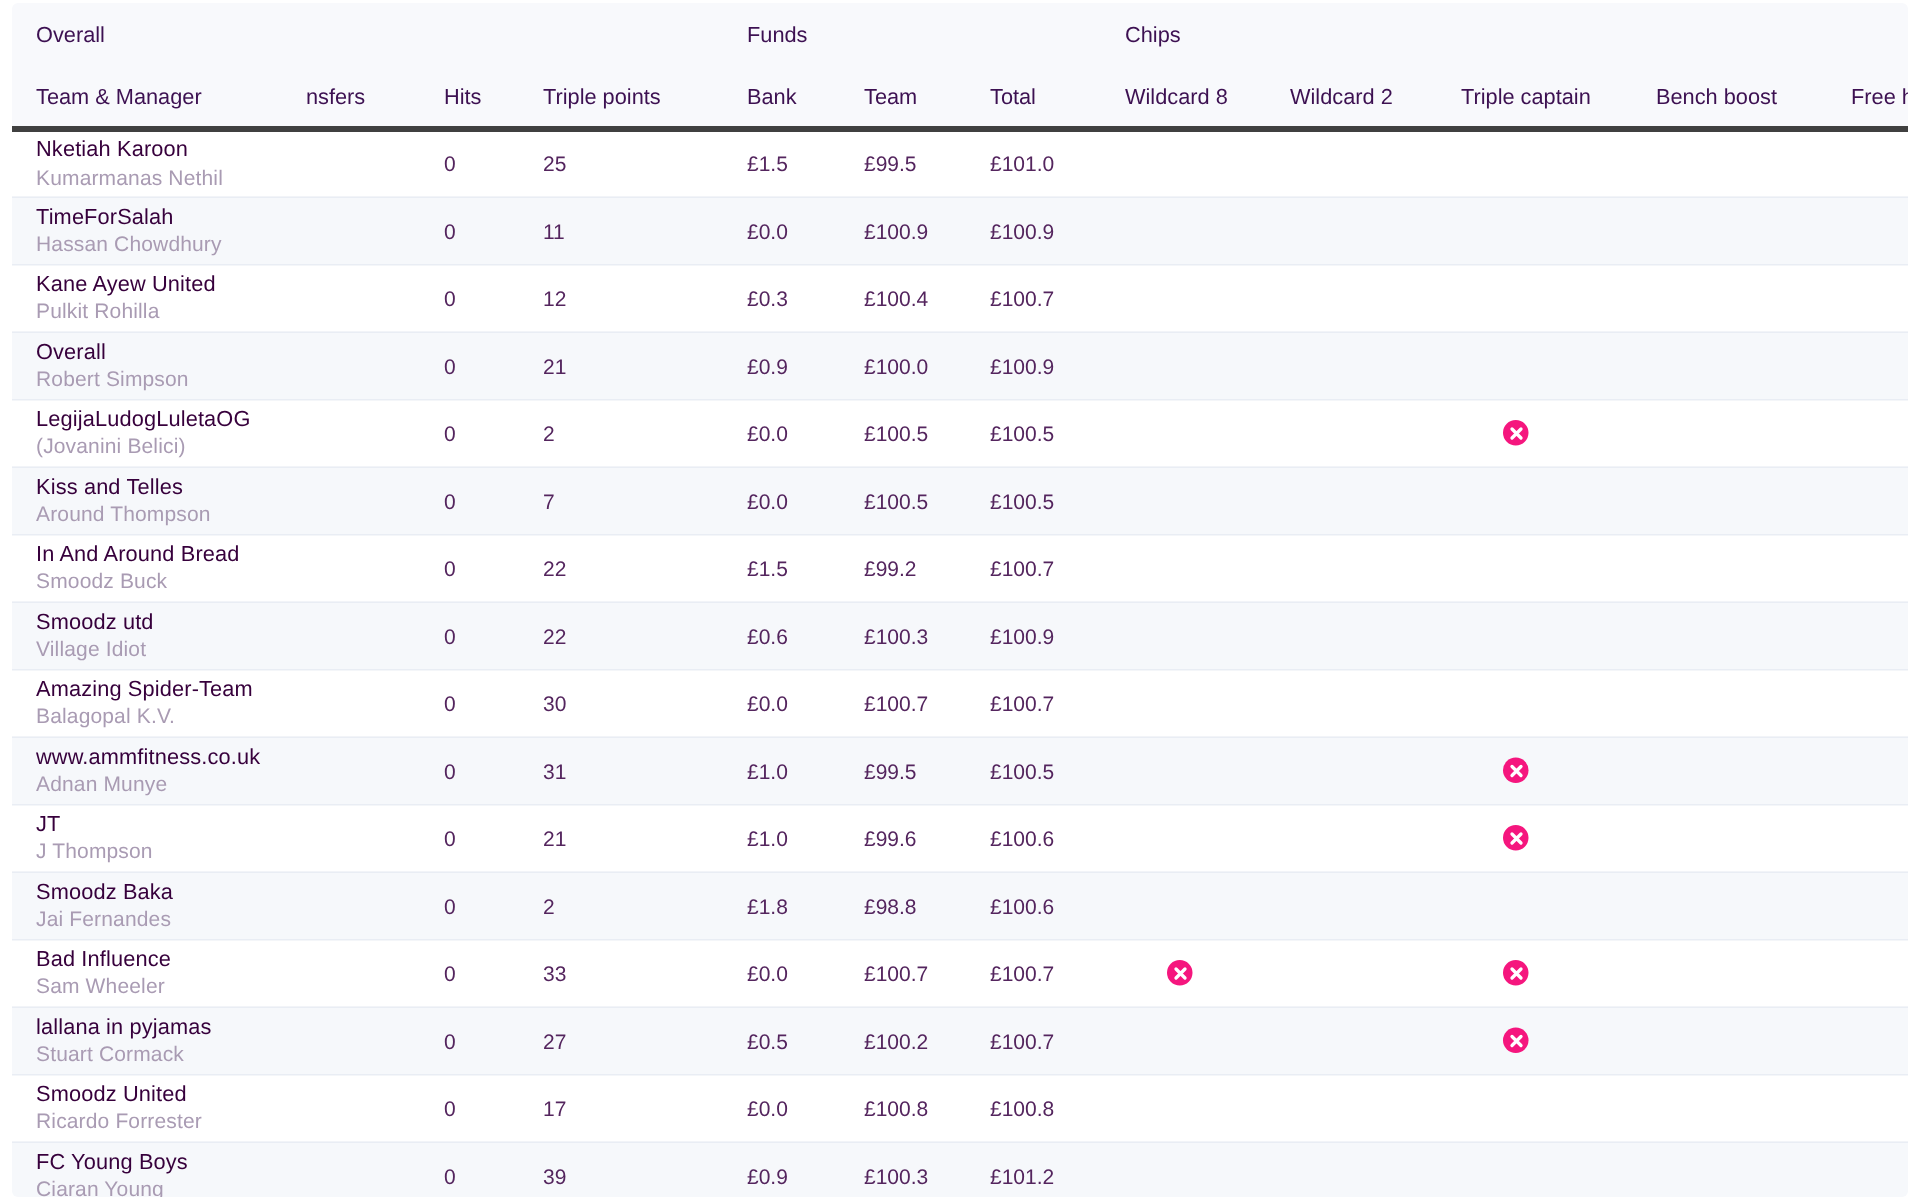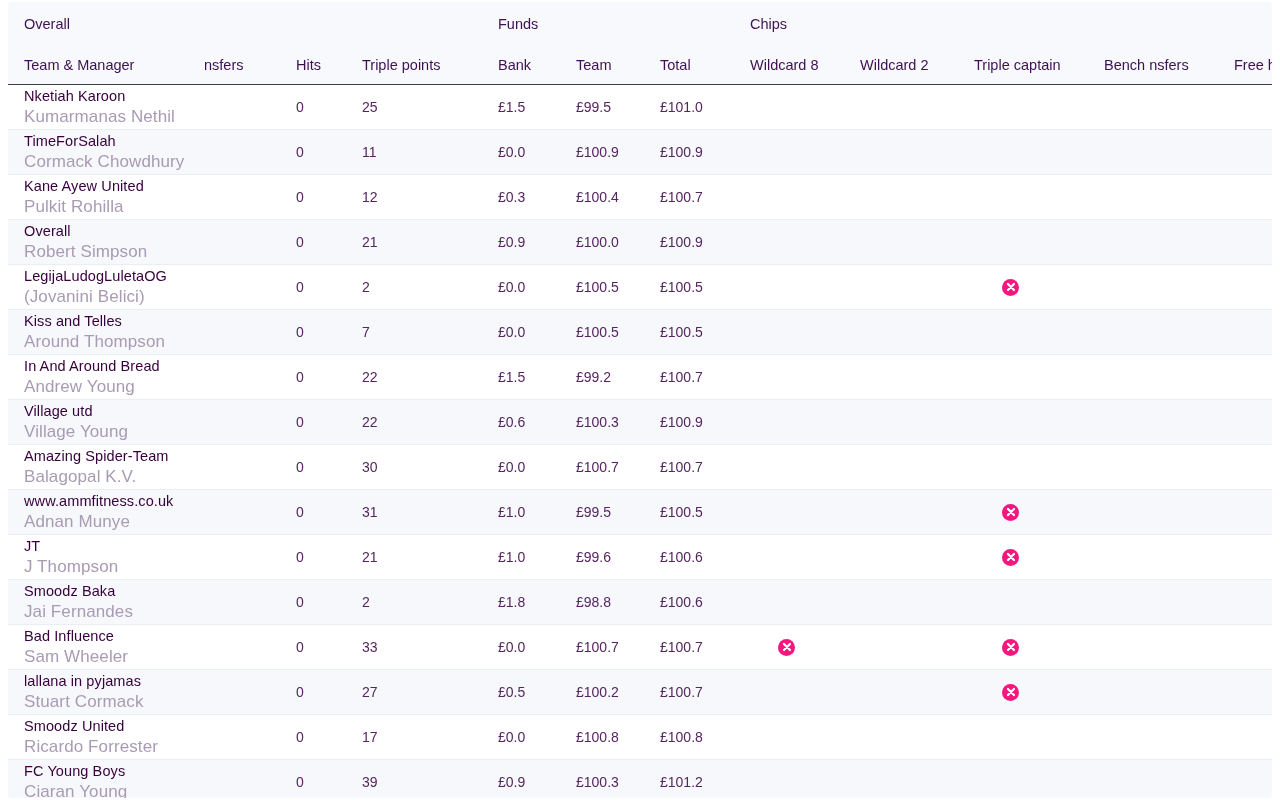--- a/index.html
+++ b/index.html
@@ -72,21 +72,21 @@
   
   thead tr.col-row th {
     background: #f8f9fc;
     height: 36px;
     text-align: left;
     font-weight: 400;
     color: #3d1152;
     font-size: 14.5px;
     vertical-align: middle;
     border: none;
-    border-bottom: 1px solid #404040;
+    border-bottom: 4px solid #404040;
     white-space: nowrap;
   }
   thead tr.col-row th.first { padding-left: 16px; }
   thead tr.col-row th.pad   { padding-left: 6px; }
 
   
   tbody tr { height: 45px; }
   tbody tr.odd  { background: #ffffff; }
   tbody tr.even { background: #f6f8fb; }
 
@@ -106,21 +106,21 @@
   .team-name {
     display: block;
     color: #37003c;
     font-size: 14.5px;
     letter-spacing: 0.1px;
     margin-bottom: 2px;
   }
   .manager-name {
     display: block;
     color: #a99bb3;
-    font-size: 17px;
+    font-size: 14px;
     letter-spacing: 0.1px;
   }
 
   td.num {
     padding-left: 6px;
     color: #54255e;
     font-size: 14px;
   }
 
   td.chip {
@@ -174,21 +174,21 @@
           <th class="first">Team &amp; Manager</th>
           <th class="pad">nsfers</th>
           <th class="pad">Hits</th>
           <th class="pad">Triple points</th>
           <th class="pad">Bank</th>
           <th class="pad">Team</th>
           <th class="pad">Total</th>
           <th class="pad">Wildcard 8</th>
           <th class="pad">Wildcard 2</th>
           <th class="pad">Triple captain</th>
-          <th class="pad">Bench nsfers</th>
+          <th class="pad">Bench boost</th>
           <th class="pad">Free hit</th>
         </tr>
       </thead>
       <tbody id="tbody">
           <tr class="odd">
             <td class="team-cell">
               <span class="team-name">Nketiah Karoon</span>
               <span class="manager-name">Kumarmanas Nethil</span>
             </td>
             <td class="num"></td>
@@ -199,21 +199,21 @@
             <td class="num">£101.0</td>
             <td class="chip"></td>
             <td class="chip"></td>
             <td class="chip"></td>
             <td class="chip"></td>
             <td class="chip"></td>
           </tr>
           <tr class="even">
             <td class="team-cell">
               <span class="team-name">TimeForSalah</span>
-              <span class="manager-name">Cormack Chowdhury</span>
+              <span class="manager-name">Hassan Chowdhury</span>
             </td>
             <td class="num"></td>
             <td class="num">0</td>
             <td class="num">11</td>
             <td class="num">£0.0</td>
             <td class="num">£100.9</td>
             <td class="num">£100.9</td>
             <td class="chip"></td>
             <td class="chip"></td>
             <td class="chip"></td>
@@ -286,38 +286,38 @@
             <td class="num">£100.5</td>
             <td class="chip"></td>
             <td class="chip"></td>
             <td class="chip"></td>
             <td class="chip"></td>
             <td class="chip"></td>
           </tr>
           <tr class="odd">
             <td class="team-cell">
               <span class="team-name">In And Around Bread</span>
-              <span class="manager-name">Andrew Young</span>
+              <span class="manager-name">Smoodz Buck</span>
             </td>
             <td class="num"></td>
             <td class="num">0</td>
             <td class="num">22</td>
             <td class="num">£1.5</td>
             <td class="num">£99.2</td>
             <td class="num">£100.7</td>
             <td class="chip"></td>
             <td class="chip"></td>
             <td class="chip"></td>
             <td class="chip"></td>
             <td class="chip"></td>
           </tr>
           <tr class="even">
             <td class="team-cell">
-              <span class="team-name">Village utd</span>
-              <span class="manager-name">Village Young</span>
+              <span class="team-name">Smoodz utd</span>
+              <span class="manager-name">Village Idiot</span>
             </td>
             <td class="num"></td>
             <td class="num">0</td>
             <td class="num">22</td>
             <td class="num">£0.6</td>
             <td class="num">£100.3</td>
             <td class="num">£100.9</td>
             <td class="chip"></td>
             <td class="chip"></td>
             <td class="chip"></td>

